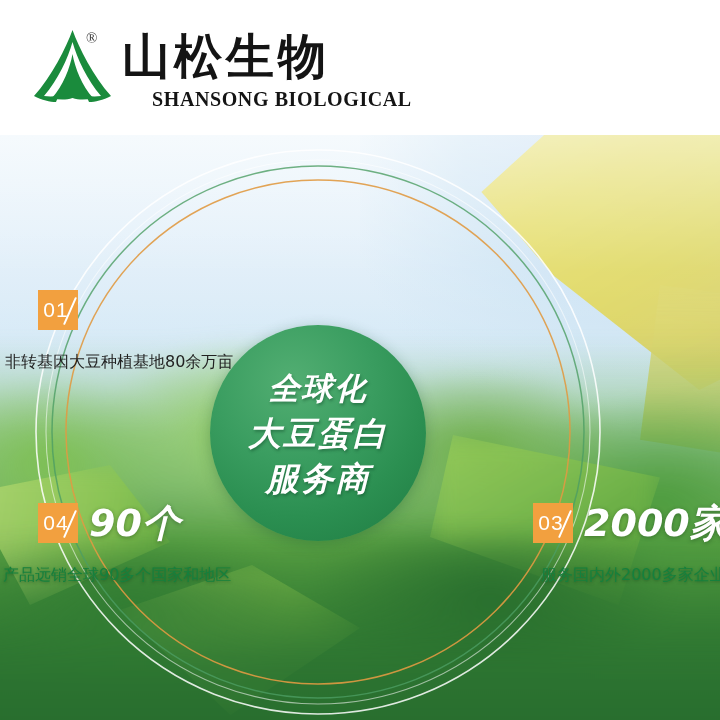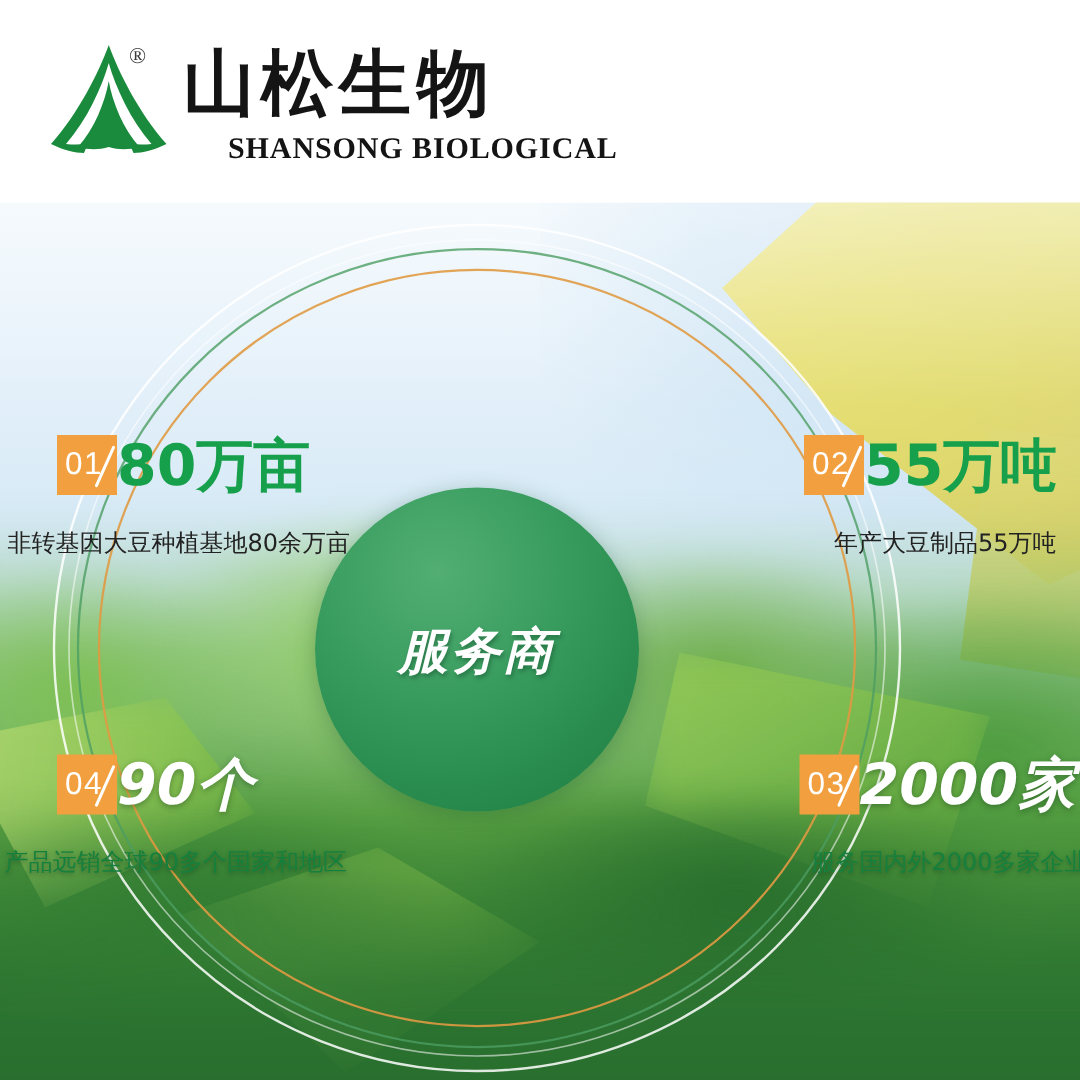--- a/index.html
+++ b/index.html
@@ -139,21 +139,21 @@
     font-style:italic;
     text-shadow:1px 2px 3px rgba(15,70,40,.45);
     white-space:nowrap;
   }
   .slogan-line.l1{font-size:31px;}
   .slogan-line.l2{font-size:33px;}
   .slogan-line.l3{font-size:33px;}
 
   
   .stat{position:absolute;z-index:30;}
-  .stat-row{display:flex;align-items:flex-start;}
+  .stat-row{display:flex;align-items:flex-start;gap:11px;}
   .badge{
     position:relative;width:40px;height:40px;flex:0 0 40px;
     background:#F2A03F;
   }
   .badge-num{
     position:absolute;inset:0;
     display:flex;align-items:center;justify-content:center;
     color:#ffffff;font-size:21px;font-weight:400;letter-spacing:1px;
     font-family:"Liberation Sans","DejaVu Sans",sans-serif;
     padding-right:4px;
@@ -224,45 +224,36 @@
 
     <svg class="arcs" viewBox="0 0 720 585">
       <circle cx="318" cy="297" r="282" fill="none" stroke="#ffffff" stroke-width="1.6" opacity=".85"></circle>
       <circle cx="318" cy="297" r="272" fill="none" stroke="#ffffff" stroke-width="1.1" opacity=".55"></circle>
       <circle cx="318" cy="297" r="266" fill="none" stroke="#4C9E63" stroke-width="1.5" opacity=".8"></circle>
       <circle cx="318" cy="297" r="252" fill="none" stroke="#E09A43" stroke-width="1.5" opacity=".9"></circle>
     </svg>
 
     <div class="center-circle">
       <div class="slogan">
+        <div class="slogan-line l1">全球化</div>
+        <div class="slogan-line l2">大豆蛋白</div>
         <div class="slogan-line l3">服务商</div>
       </div>
     </div>
 
     <div class="stat" id="stat01">
       <div class="stat-row">
         <div class="badge">
           <div class="badge-num">01</div>
           <div class="badge-slash"></div>
         </div>
-        <div class="stat-value green">80万亩</div>
       </div>
       <div class="stat-caption dark">非转基因大豆种植基地80余万亩</div>
     </div>
 
-    <div class="stat" id="stat02">
-      <div class="stat-row">
-        <div class="badge">
-          <div class="badge-num">02</div>
-          <div class="badge-slash"></div>
-        </div>
-        <div class="stat-value green">55万吨</div>
-      </div>
-      <div class="stat-caption dark">年产大豆制品55万吨</div>
-    </div>
 
     <div class="stat" id="stat03">
       <div class="stat-row">
         <div class="badge">
           <div class="badge-num">04</div>
           <div class="badge-slash"></div>
         </div>
         <div class="stat-value white">90个</div>
       </div>
       <div class="stat-caption white">产品远销全球90多个国家和地区</div>

